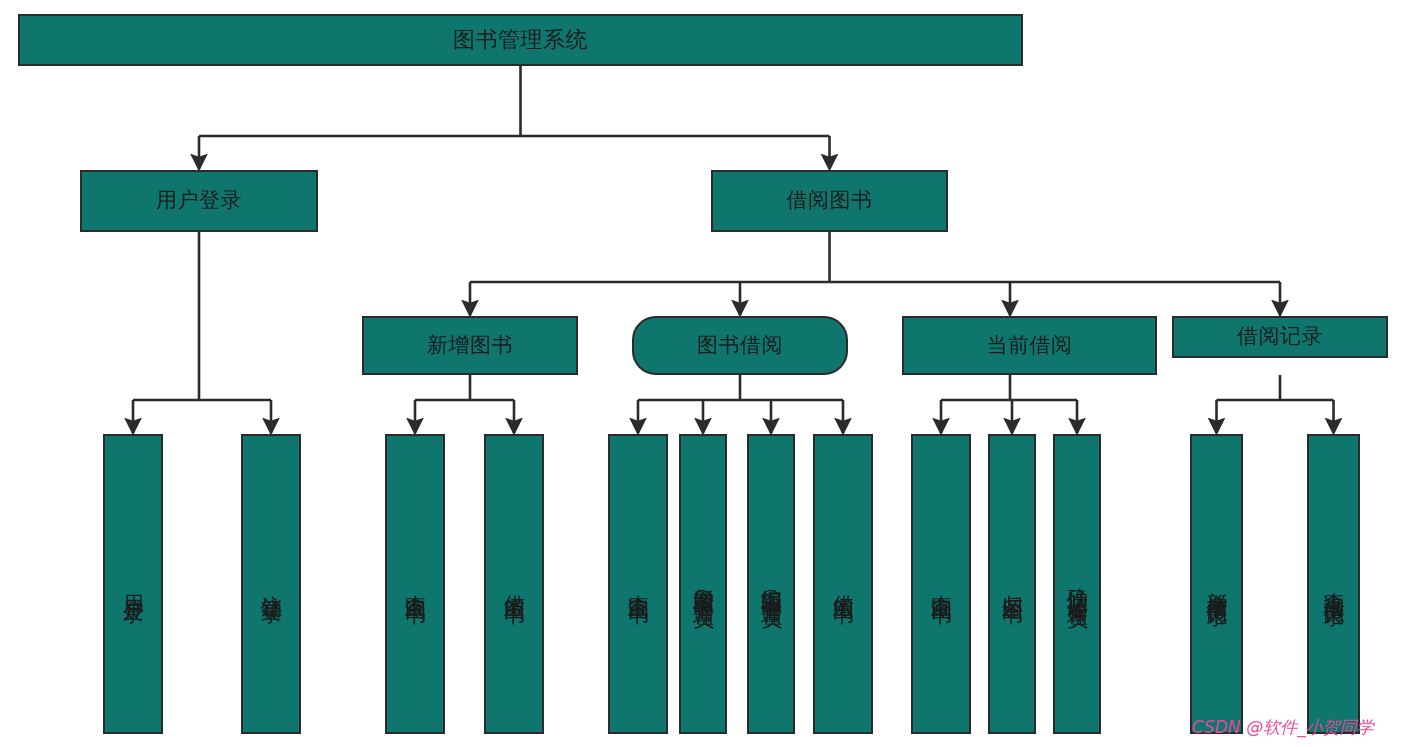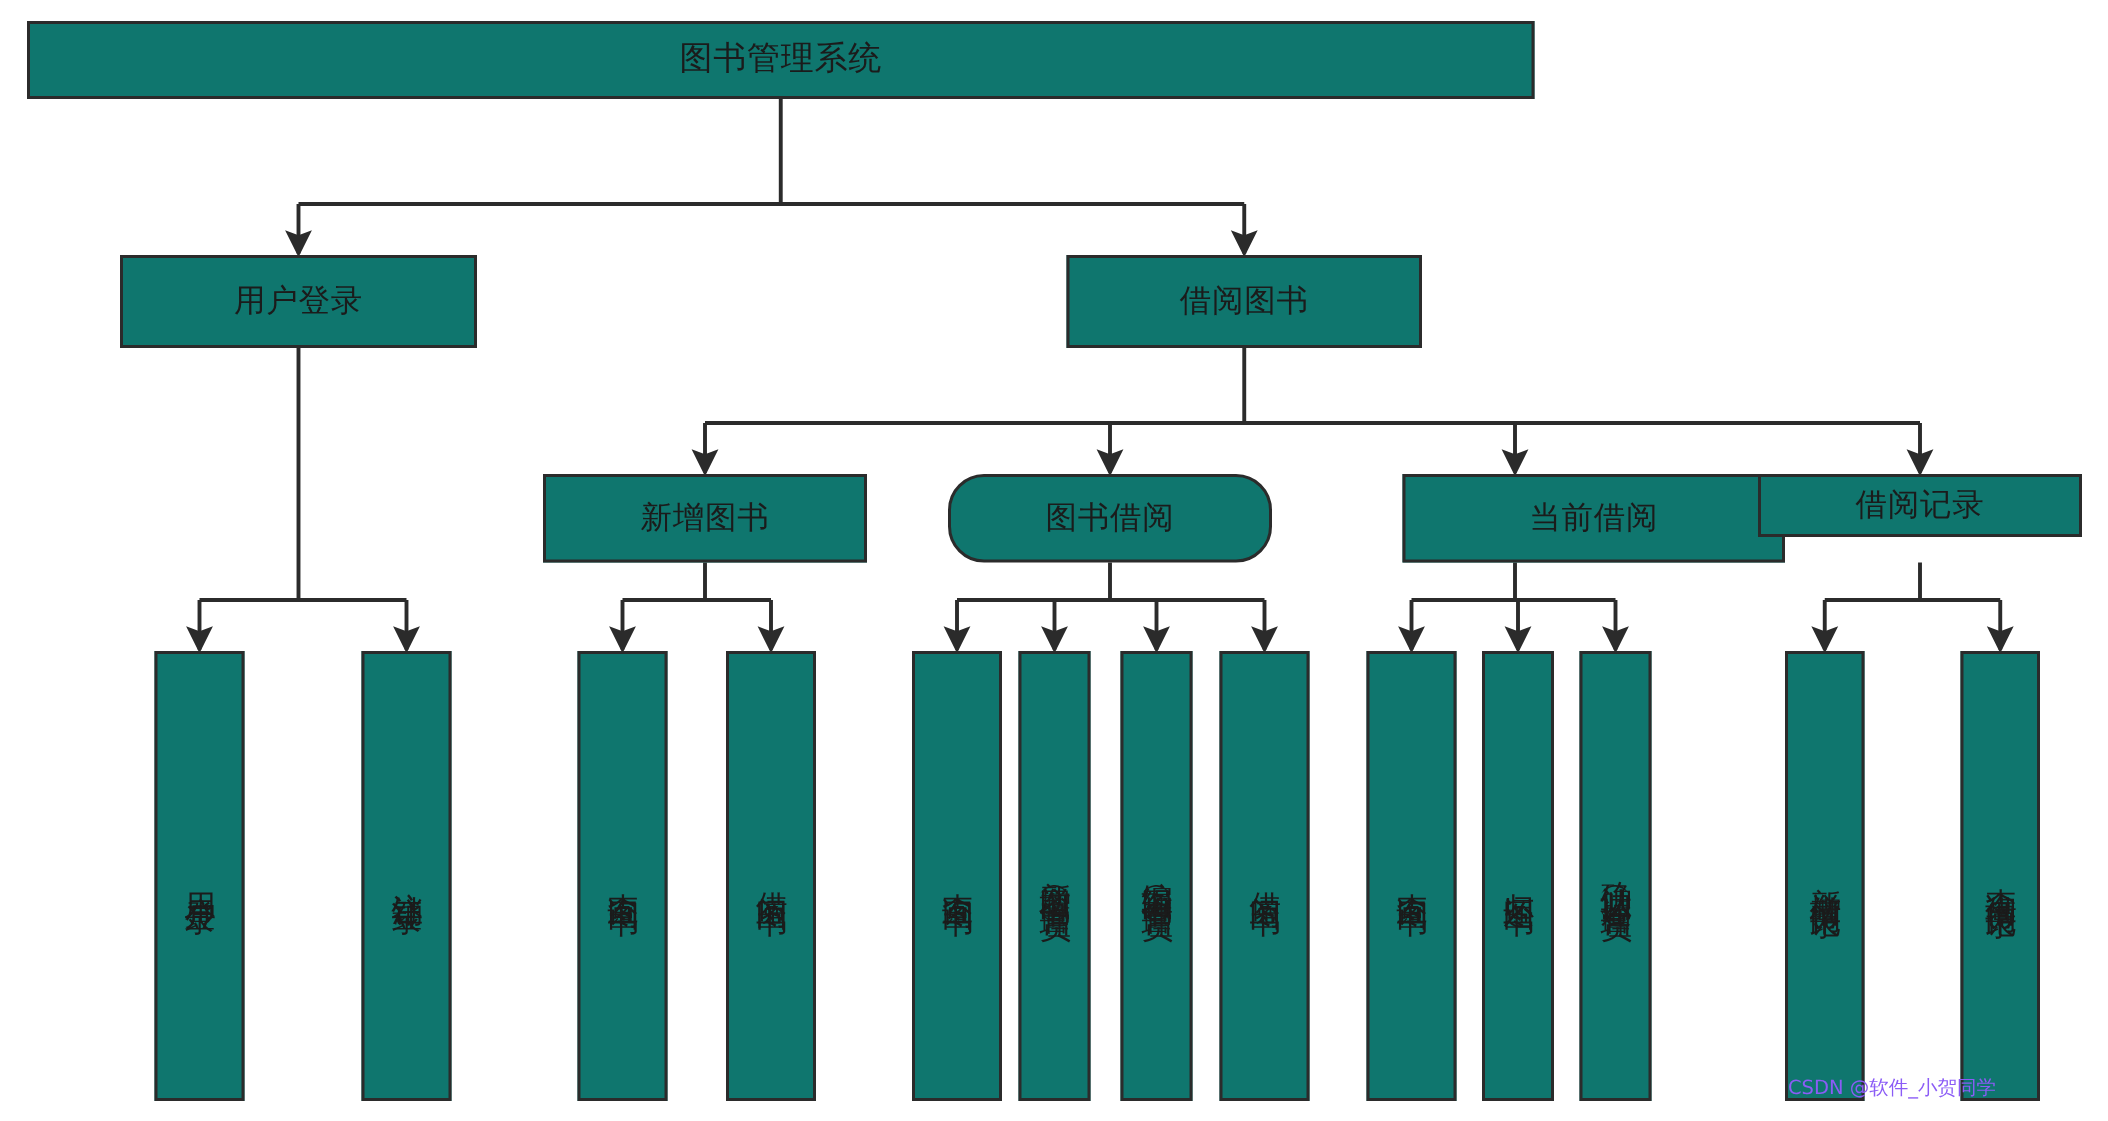--- a/index.html
+++ b/index.html
@@ -58,24 +58,25 @@
   .node.vert .label {
     writing-mode: vertical-rl;
     text-orientation: upright;
     font-size: 21px;
     letter-spacing: 3px;
     line-height: 1;
     max-height: 100%;
   }
   .watermark {
     position: absolute;
-    color: #8b5cf6;
-    font-size: 13px;
+    color: #ec4899;
+    font-size: 17px;
     white-space: nowrap;
     font-family: "DejaVu Sans", "Liberation Sans", sans-serif;
+    font-style: italic;
   }
 </style>
 </head>
 <body>
 
 <div id="diagram-root">
 
   <svg class="edges" viewBox="0 0 1405 747" xmlns="http://www.w3.org/2000/svg">
     <defs>
       <marker id="arrow" viewBox="0 0 12 12" refX="9.5" refY="6" markerWidth="7.5" markerHeight="7.5" orient="auto-start-reverse">
@@ -128,21 +129,21 @@
       </div>
       <div class="node horiz" style="left: 711px; top: 170px; width: 237px; height: 62px;">
         <span class="label">借阅图书</span>
       </div>
       <div class="node horiz" style="left: 362px; top: 316px; width: 216px; height: 59px;">
         <span class="label">新增图书</span>
       </div>
       <div class="node horiz" style="left: 632px; top: 316px; width: 216px; height: 59px; border-radius: 24px;">
         <span class="label">图书借阅</span>
       </div>
-      <div class="node horiz" style="left: 902px; top: 316px; width: 255px; height: 59px; margin-left: 33px;">
+      <div class="node horiz" style="left: 902px; top: 316px; width: 255px; height: 59px;">
         <span class="label">当前借阅</span>
       </div>
       <div class="node horiz" style="left: 1172px; top: 316px; width: 216px; height: 42px;">
         <span class="label">借阅记录</span>
       </div>
       <div class="node vert" style="left: 103px; top: 434px; width: 60px; height: 300px;">
         <span class="label">用户登录</span>
       </div>
       <div class="node vert" style="left: 241px; top: 434px; width: 60px; height: 300px;">
         <span class="label">注销登录</span>

